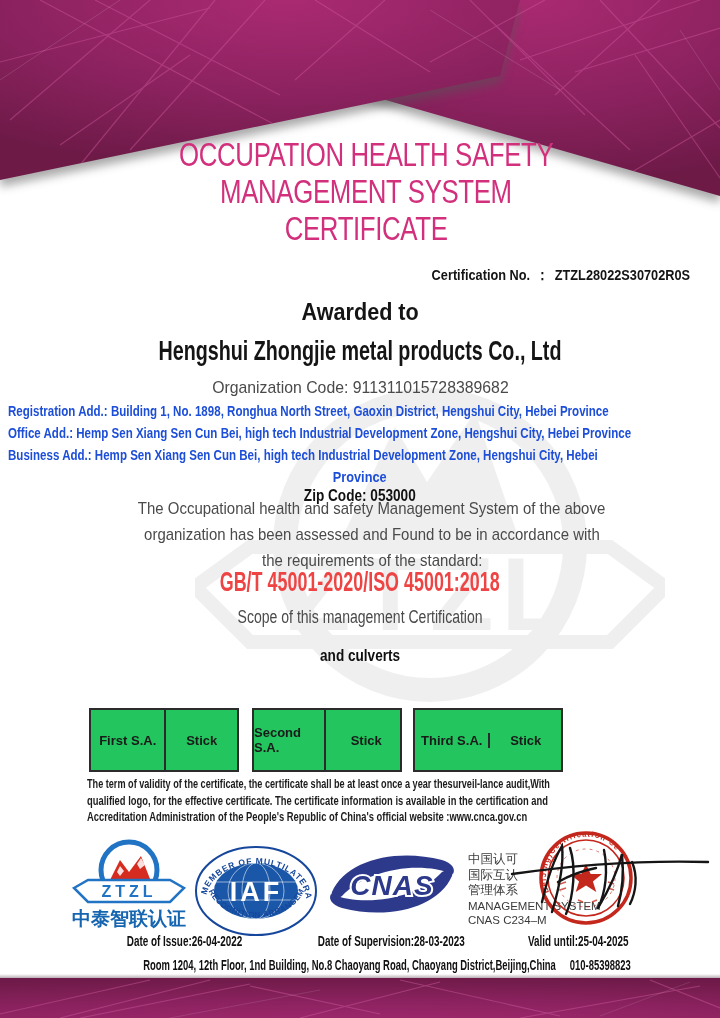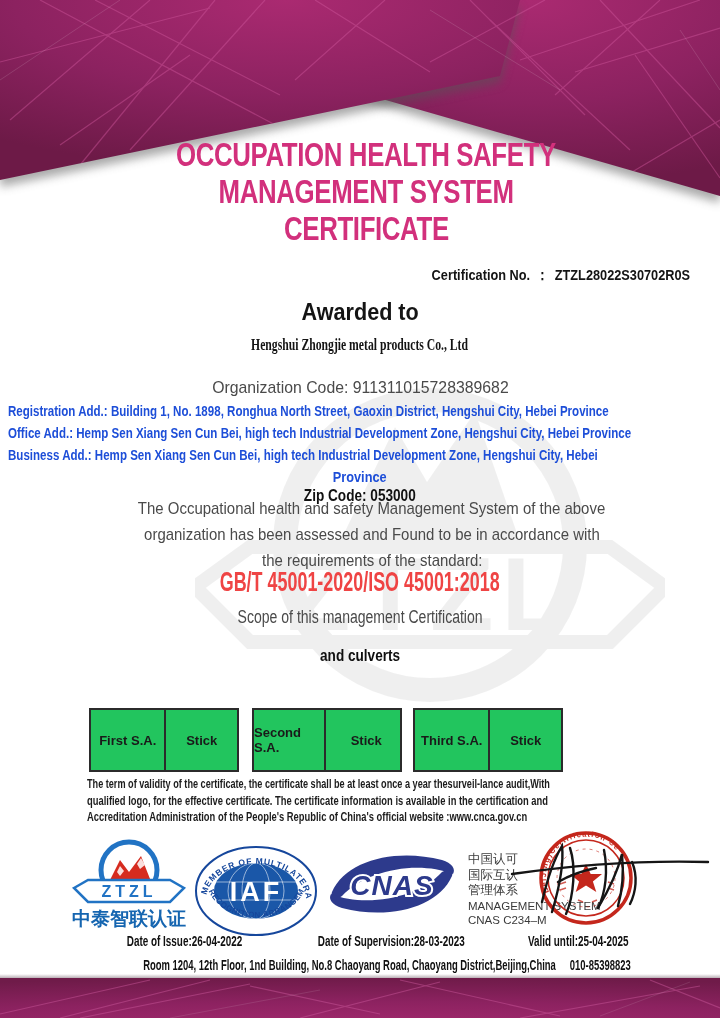--- a/index.html
+++ b/index.html
@@ -3,24 +3,24 @@
 <meta charset="utf-8">
 <style>
   html,body{margin:0;padding:0;background:#888;}
   #page{position:relative;width:720px;height:1018px;background:#ffffff;overflow:hidden;
         font-family:"Liberation Sans","DejaVu Sans",sans-serif;margin:0 auto;}
   .abs{position:absolute;}
   .layer{z-index:2;}
   .ctr{left:0;width:720px;text-align:center;}
   .cx{display:inline-block;white-space:nowrap;transform:scaleX(var(--sx,1));transform-origin:50% 50%;}
   .cxl{display:inline-block;white-space:nowrap;transform:scaleX(var(--sx,1));transform-origin:0 50%;}
-  .title-line{font-weight:700;font-size:34px;line-height:37px;color:#d2307c;letter-spacing:-.5px;margin-left:12px;}
+  .title-line{font-weight:400;font-size:34px;line-height:37px;color:#d2307c;letter-spacing:-.5px;margin-left:12px;}
   .certno{font-weight:700;font-size:15px;color:#141414;}
   .awarded{font-weight:700;font-size:24px;color:#141414;}
-  .company{font-weight:700;font-size:16px;color:#141414;font-family:Liberation Serif, serif;}
+  .company{font-weight:700;font-size:27px;color:#141414;}
   .orgcode{font-size:17px;color:#4a4a4a;}
   .addr{font-weight:700;font-size:15px;line-height:22px;color:#1d4ed8;}
   .zip{font-weight:700;font-size:16px;color:#111;}
   .para{font-size:17px;line-height:26px;color:#4a4a4a;padding-left:12px;}
   .standard{font-weight:700;font-size:28px;color:#ef4444;}
   .scopehead{font-size:18px;color:#4a4a4a;}
   .scope{font-weight:700;font-size:17px;line-height:29px;color:#0f0f0f;}
   .terms{font-weight:700;font-size:12.5px;line-height:16.5px;color:#1c1c1c;}
   .audit-box{position:absolute;top:708px;height:60px;width:146px;border:2px solid #2b2b2b;display:flex;background:#22c55e;}
   .audit-cell{display:flex;align-items:center;justify-content:center;font-size:13px;color:#1a1a1a;}
@@ -145,21 +145,21 @@
   </div>
 
   <div class="audit-box layer" style="left:89px;">
     <div class="audit-cell audit-label">First S.A.</div>
     <div class="audit-cell audit-value">Stick</div>
   </div>
   <div class="audit-box layer" style="left:252px;gap:6px;">
     <div class="audit-cell audit-label">Second S.A.</div>
     <div class="audit-cell audit-value">Stick</div>
   </div>
-  <div class="audit-box layer" style="left:413px;">
+  <div class="audit-box layer" style="left:413px;align-items:center;">
     <div class="audit-cell audit-label">Third S.A.</div>
     <div class="audit-cell audit-value">Stick</div>
   </div>
 
   <div class="abs layer terms" style="top:776px;left:87px;width:600px;">
     <div><span class="cxl" style="--sx:.73">The term of validity of the certificate, the certificate shall be at least once a year thesurveil-lance audit,With</span></div>
     <div><span class="cxl" style="--sx:.75">qualified logo, for the effective certificate. The certificate information is available in the certification and</span></div>
     <div><span class="cxl" style="--sx:.75">Accreditation Administration of the People's Republic of China's official website :www.cnca.gov.cn</span></div>
   </div>
 

